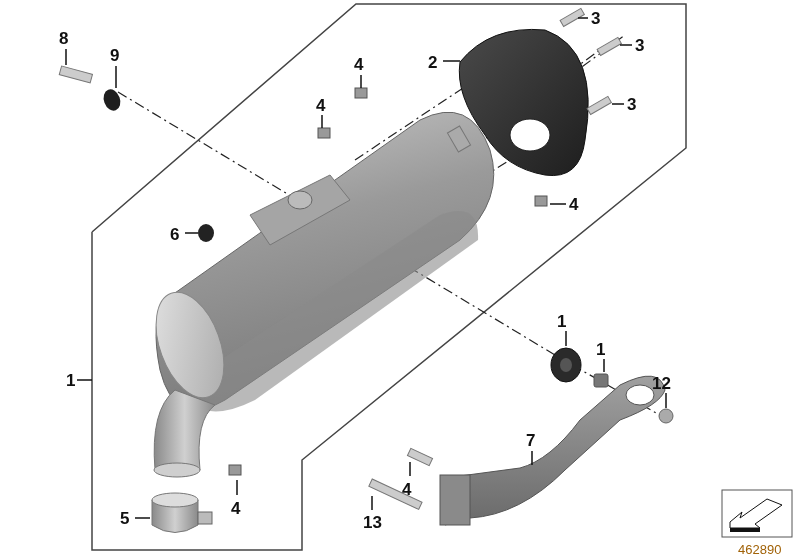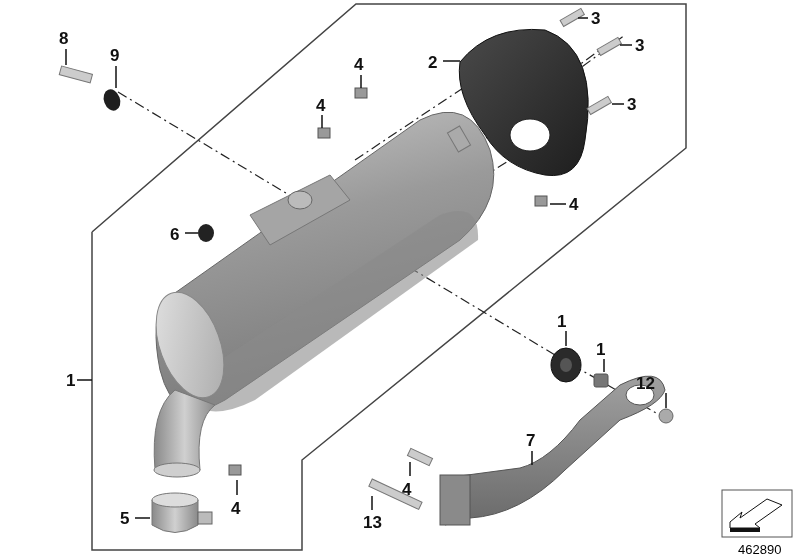--- a/index.html
+++ b/index.html
@@ -1,19 +1,19 @@
 <!DOCTYPE html>
 <html><head>
 <meta charset="utf-8">
 <style>
   html,body{margin:0;padding:0;background:#fff;}
   body{width:800px;height:560px;position:relative;overflow:hidden;font-family:"Liberation Sans",sans-serif;}
   #stage{position:absolute;left:0;top:0;width:800px;height:560px;}
   .lbl{position:absolute;font-family:"Liberation Sans",sans-serif;font-weight:bold;font-size:17px;color:#111;line-height:1;}
-  .diag-id{position:absolute;font-family:"Liberation Sans",sans-serif;font-size:13px;color:#000000;}
+  .diag-id{position:absolute;font-family:"Liberation Sans",sans-serif;font-size:13px;color:#a16207;}
 </style>
 </head>
 <body>
 
 <div id="stage">
 <svg width="800" height="560" viewBox="0 0 800 560">
   <defs>
     <linearGradient id="gMuffler" x1="0" y1="0" x2="0.3" y2="1">
       <stop offset="0" stop-color="#c9c9c9"></stop>
       <stop offset="0.45" stop-color="#9a9a9a"></stop>
@@ -162,18 +162,18 @@
 <div class="lbl" style="left:354px;top:56px">4</div>
 <div class="lbl" style="left:316px;top:97px">4</div>
 <div class="lbl" style="left:569px;top:196px">4</div>
 <div class="lbl" style="left:231px;top:500px">4</div>
 <div class="lbl" style="left:170px;top:226px">6</div>
 <div class="lbl" style="left:66px;top:372px">1</div>
 <div class="lbl" style="left:120px;top:510px">5</div>
 <div class="lbl" style="left:526px;top:432px">7</div>
 <div class="lbl" style="left:557px;top:313px">1</div>
 <div class="lbl" style="left:596px;top:341px">1</div>
-<div class="lbl" style="left:636px;top:375px">12</div>
+<div class="lbl" style="left:652px;top:375px">12</div>
 <div class="lbl" style="left:402px;top:481px">4</div>
 <div class="lbl" style="left:363px;top:514px">13</div>
 
 <div class="diag-id" style="left:738px;top:542px">462890</div>
 </div>
 
 </body></html>

